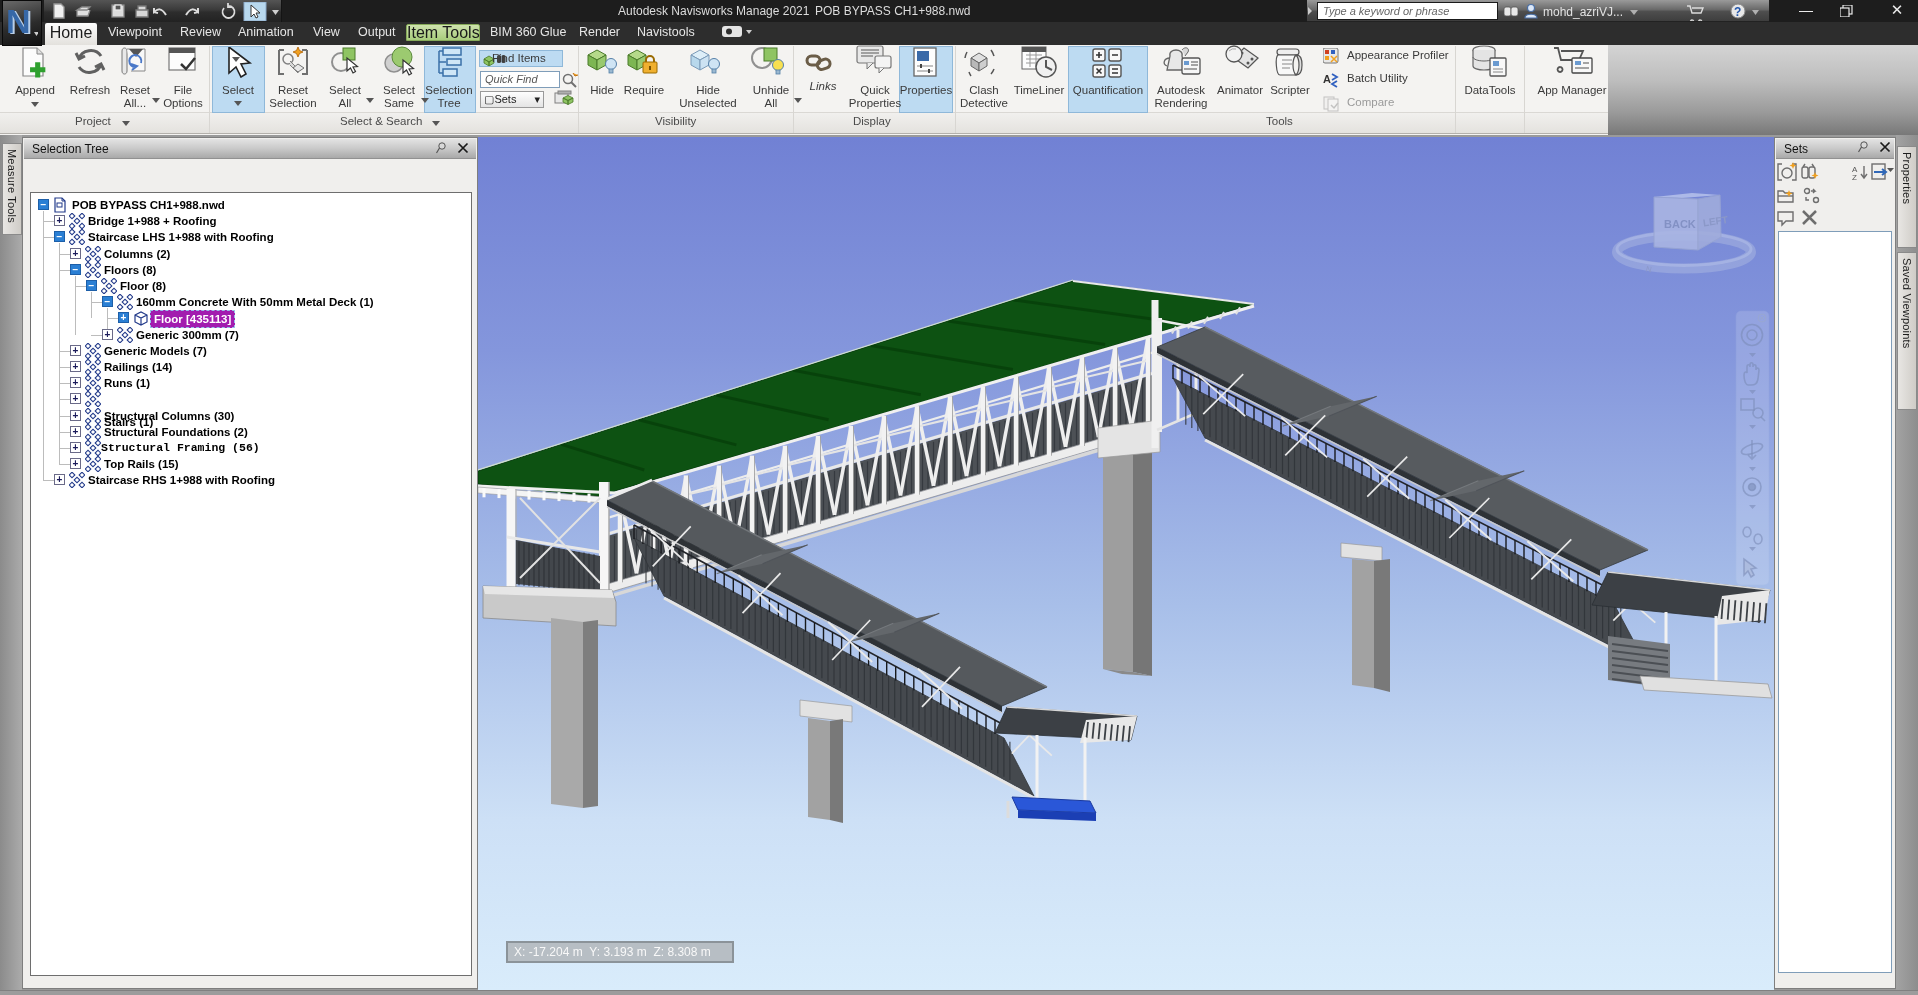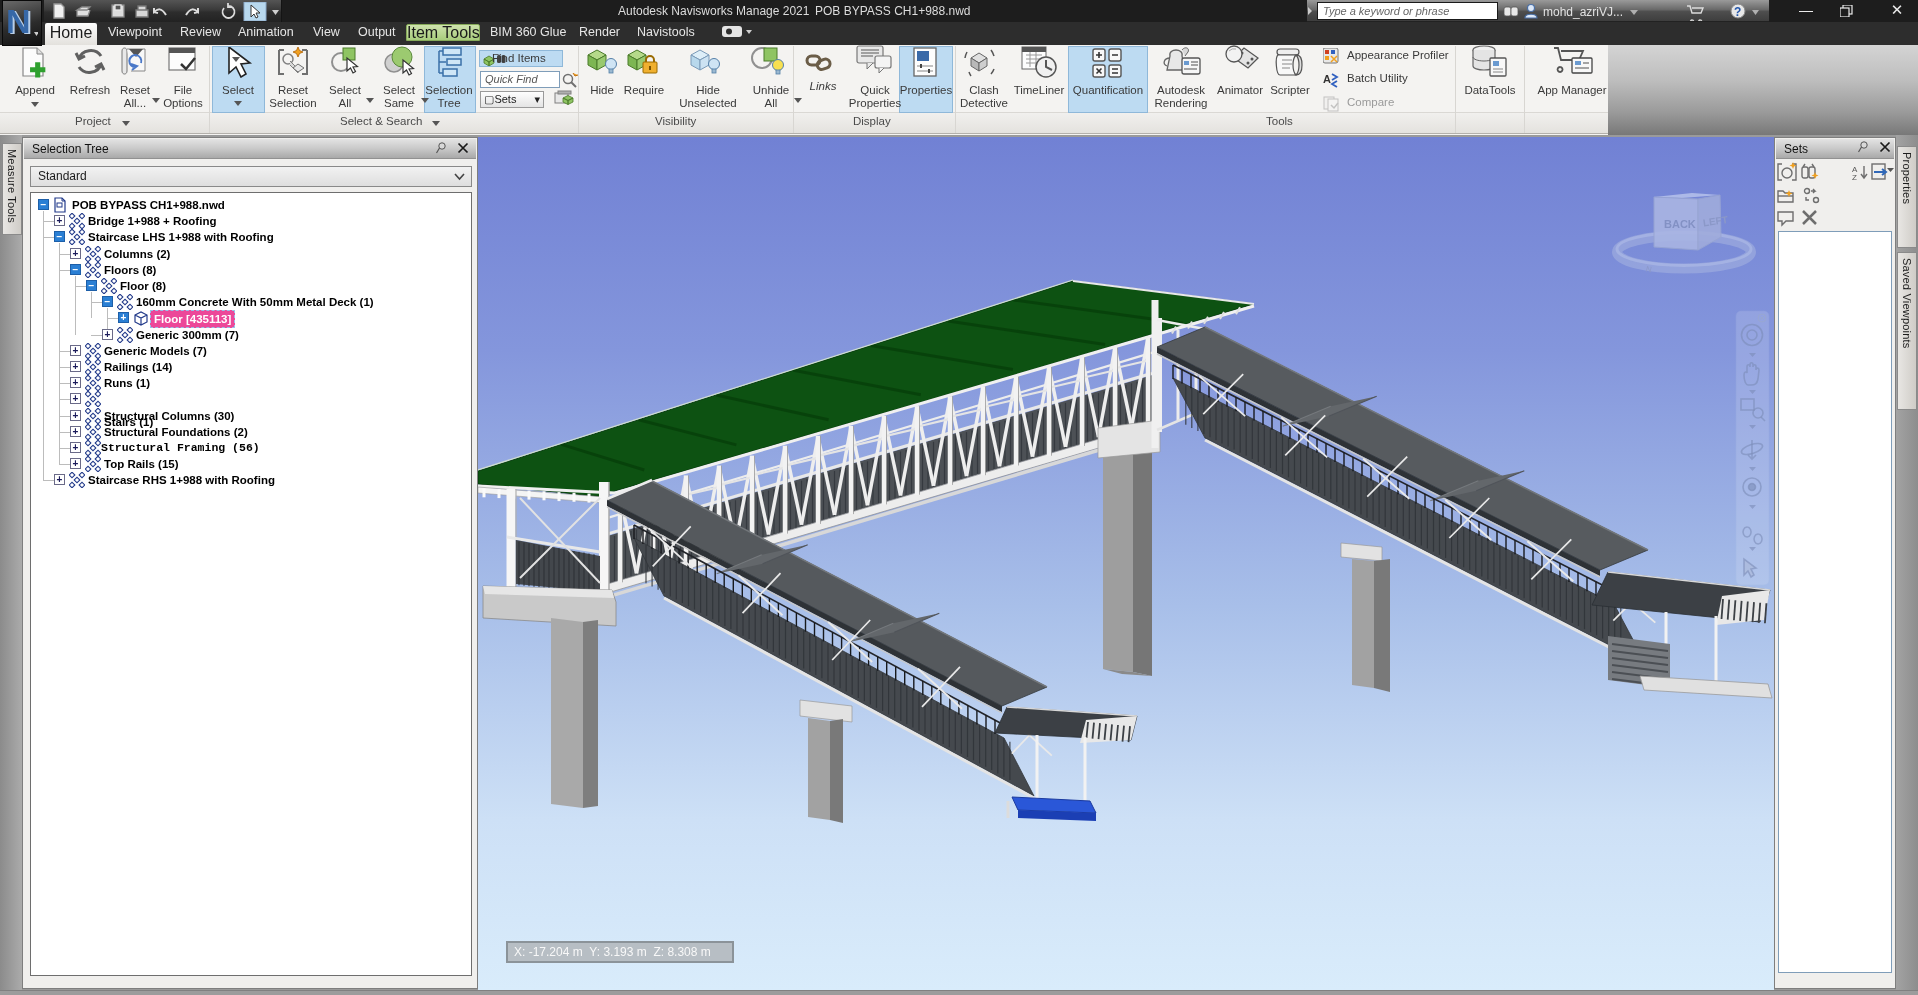--- a/index.html
+++ b/index.html
@@ -392,23 +392,20 @@
 <svg class="abs" style="left:794px;top:97px" width="9" height="7">
     <path d="M0 1 h8 l-4 5 z" fill="#555"></path>
   </svg>
 <svg class="abs" style="left:232px;top:56px" width="9" height="7">
     <path d="M0 1 h8 l-4 5 z" fill="#555"></path>
   </svg>
 <div class="abs" id="leftstrip"></div>
 <div class="abs vtab vtext" style="left:2px;top:143px;height:92px;">Measure Tools</div>
 <div class="abs" id="selpanel">
     <div class="ptitle">Selection Tree</div>
-    <div class="abs" id="stdcombo">Standard<svg class="abs" style="right:6px;top:6px" width="11" height="8">
-        <path d="M1 1 l4.5 5 l4.5 -5" stroke="#444" stroke-width="1.6" fill="none"></path>
-      </svg></div>
     <div class="abs" id="treearea">
       <div style="position:absolute;left:12px;top:18px;width:1px;height:269px;background:#bcbcbc;"></div>
       <div style="position:absolute;left:28px;top:50px;width:1px;height:221px;background:#bcbcbc;"></div>
       <div style="position:absolute;left:44px;top:83px;width:1px;height:59px;background:#bcbcbc;"></div>
       <div style="position:absolute;left:60px;top:99px;width:1px;height:26px;background:#bcbcbc;"></div>
       <div style="position:absolute;left:76px;top:115px;width:1px;height:26px;background:#bcbcbc;"></div>
       <div style="position:absolute;left:12px;top:28px;width:11px;height:1px;background:#bcbcbc;"></div>
       <div style="position:absolute;left:12px;top:44px;width:11px;height:1px;background:#bcbcbc;"></div>
       <div style="position:absolute;left:28px;top:61px;width:11px;height:1px;background:#bcbcbc;"></div>
       <div style="position:absolute;left:28px;top:77px;width:11px;height:1px;background:#bcbcbc;"></div>
@@ -495,21 +492,21 @@
           <rect x="11" y="1" width="4" height="4" transform="rotate(45 13 3)"></rect>
           <rect x="1" y="11" width="4" height="4" transform="rotate(45 3 13)"></rect>
           <rect x="11" y="11" width="4" height="4" transform="rotate(45 13 13)"></rect>
         </g>
       </svg>
       <div class="ti" style="left:105px;top:101.2px;">160mm Concrete With 50mm Metal Deck (1)</div>
       <div style="position:absolute;left:87px;top:119.4px;width:11px;height:11px;background:#2a7fd4;border:1px solid #1d5fa8;color:#fff;font-size:10px;line-height:9px;text-align:center;font-weight:bold;">+</div>
       <svg style="position:absolute;left:102px;top:117.4px" width="16" height="16">
         <path d="M2 5 l6 -3 l6 3 l0 7 l-6 3 l-6 -3 z M2 5 l6 3 l6 -3 M8 8 v7" fill="#fff" stroke="#223a8a" stroke-width="1.2"></path>
       </svg>
-      <div class="ti" style="left:119px;top:117.4px;background:#ec4899;color:#fff;padding:0 3px;border:1px dashed #98c2e8;">Floor [435113]</div>
+      <div class="ti" style="left:119px;top:117.4px;background:#a21caf;color:#fff;padding:0 3px;border:1px dashed #98c2e8;">Floor [435113]</div>
       <div style="position:absolute;left:71px;top:135.6px;width:11px;height:11px;background:#fff;border:1px solid #6a6a88;color:#1a1a5a;font-size:10px;line-height:9px;text-align:center;font-weight:bold;">+</div>
       <svg style="position:absolute;left:86px;top:133.6px" width="16" height="16">
         <g fill="none" stroke="#223a8a" stroke-width="1.1">
           <rect x="1" y="1" width="4" height="4" transform="rotate(45 3 3)"></rect>
           <rect x="6" y="6" width="4" height="4" transform="rotate(45 8 8)"></rect>
           <rect x="11" y="1" width="4" height="4" transform="rotate(45 13 3)"></rect>
           <rect x="1" y="11" width="4" height="4" transform="rotate(45 3 13)"></rect>
           <rect x="11" y="11" width="4" height="4" transform="rotate(45 13 13)"></rect>
         </g>
       </svg>

